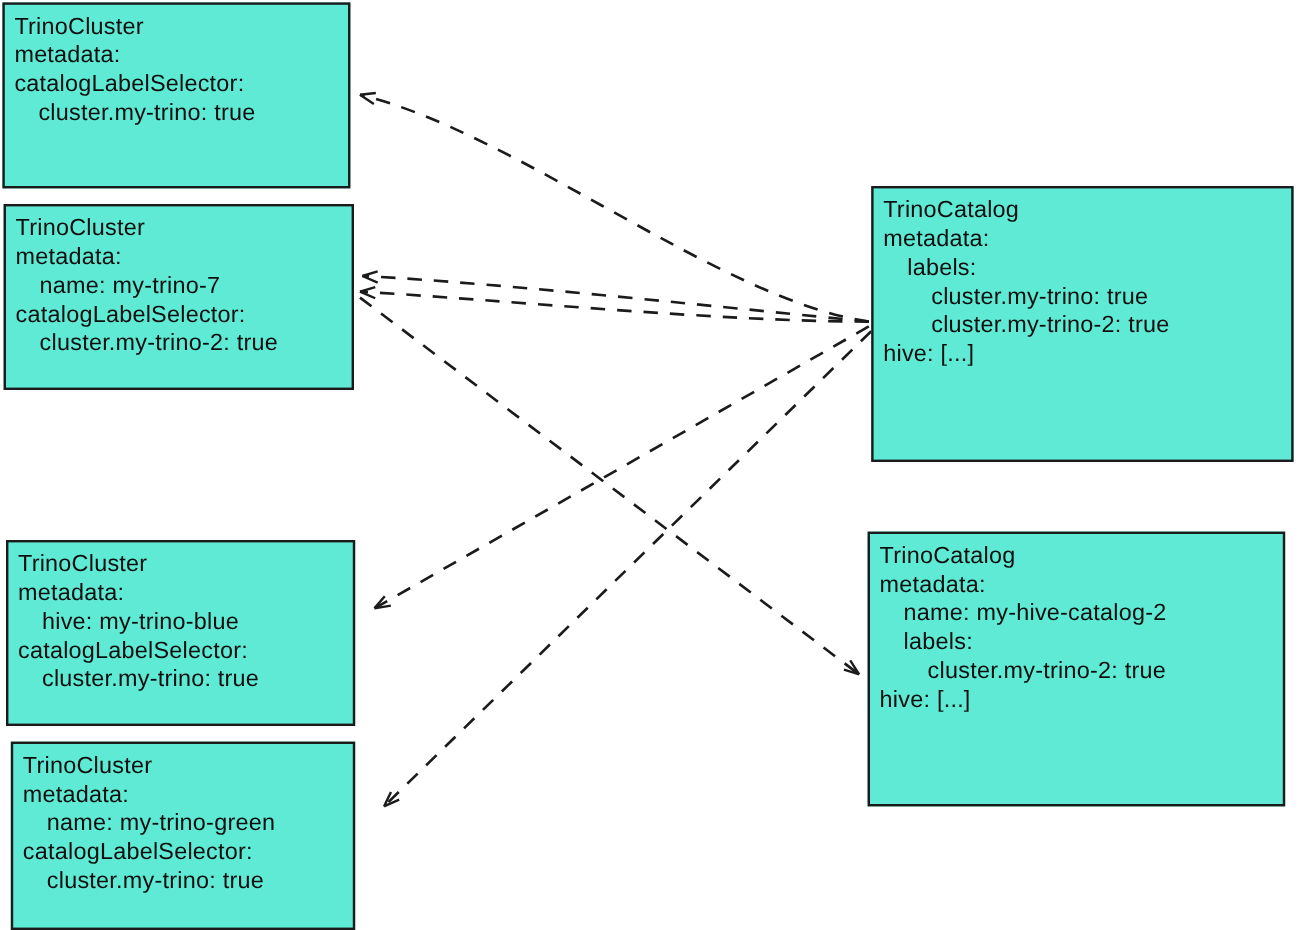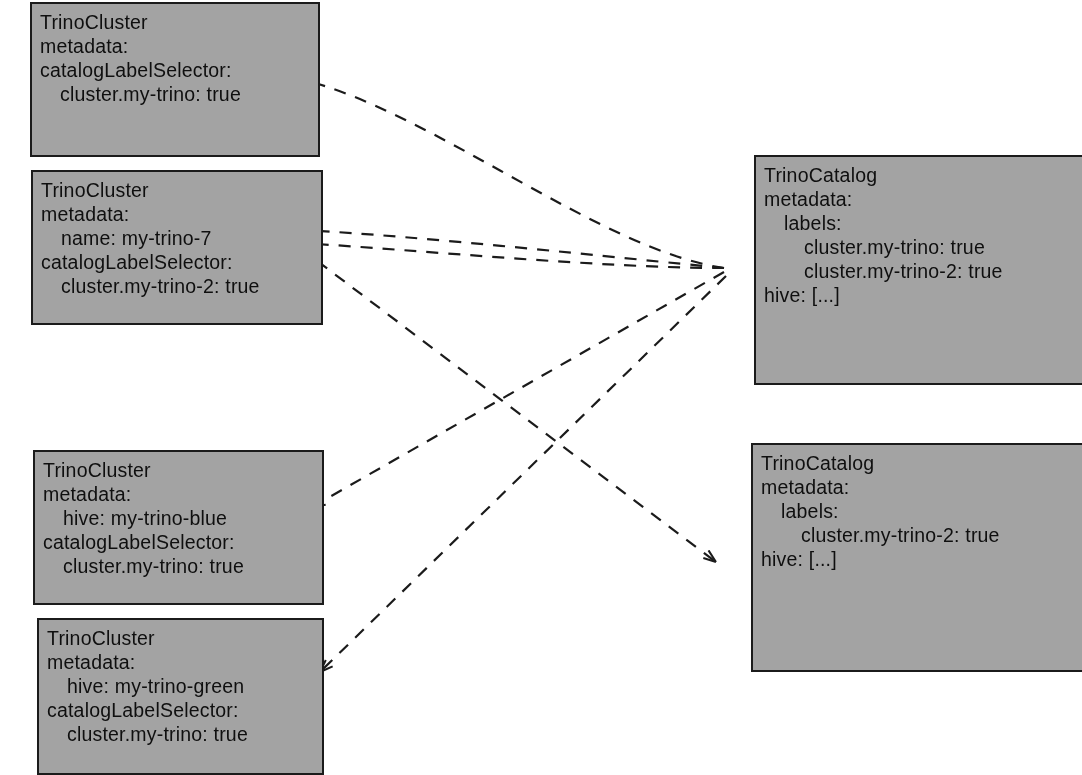--- a/index.html
+++ b/index.html
@@ -20,24 +20,23 @@
     position: absolute;
     left: 0;
     top: 0;
     width: 1082px;
     height: 775px;
     pointer-events: none;
   }
   .node {
     position: absolute;
     box-sizing: border-box;
-    background: #a3a3a3;
+    background: #5eead4;
     border: 2px solid #1b1b1b;
     padding: 6px 0 0 8px;
-    margin-left: 28px;
   }
   .node .line {
     font-size: 19.5px;
     line-height: 24px;
     color: #0f0f0f;
     white-space: pre;
     letter-spacing: 0.01em;
   }
   .indent-1 { padding-left: 20px; }
   .indent-2 { padding-left: 40px; }
@@ -98,35 +97,36 @@
     <div class="line">TrinoCluster</div>
     <div class="line">metadata:</div>
     <div class="line indent-1">hive: my-trino-blue</div>
     <div class="line">catalogLabelSelector:</div>
     <div class="line indent-1">cluster.my-trino: true</div>
   </div>
 
   <div class="node" style="left:9px; top:618px; width:287px; height:157px;">
     <div class="line">TrinoCluster</div>
     <div class="line">metadata:</div>
-    <div class="line indent-1">hive: my-trino-green</div>
+    <div class="line indent-1">name: my-trino-green</div>
     <div class="line">catalogLabelSelector:</div>
     <div class="line indent-1">cluster.my-trino: true</div>
   </div>
 
   <div class="node" style="left:726px; top:155px; width:352px; height:230px;">
     <div class="line">TrinoCatalog</div>
     <div class="line">metadata:</div>
     <div class="line indent-1">labels:</div>
     <div class="line indent-2">cluster.my-trino: true</div>
     <div class="line indent-2">cluster.my-trino-2: true</div>
     <div class="line">hive: [...]</div>
   </div>
 
   <div class="node" style="left:723px; top:443px; width:348px; height:229px;">
     <div class="line">TrinoCatalog</div>
     <div class="line">metadata:</div>
+    <div class="line indent-1">name: my-hive-catalog-2</div>
     <div class="line indent-1">labels:</div>
     <div class="line indent-2">cluster.my-trino-2: true</div>
     <div class="line">hive: [...]</div>
   </div>
 
 </div>
 
 </body></html>

